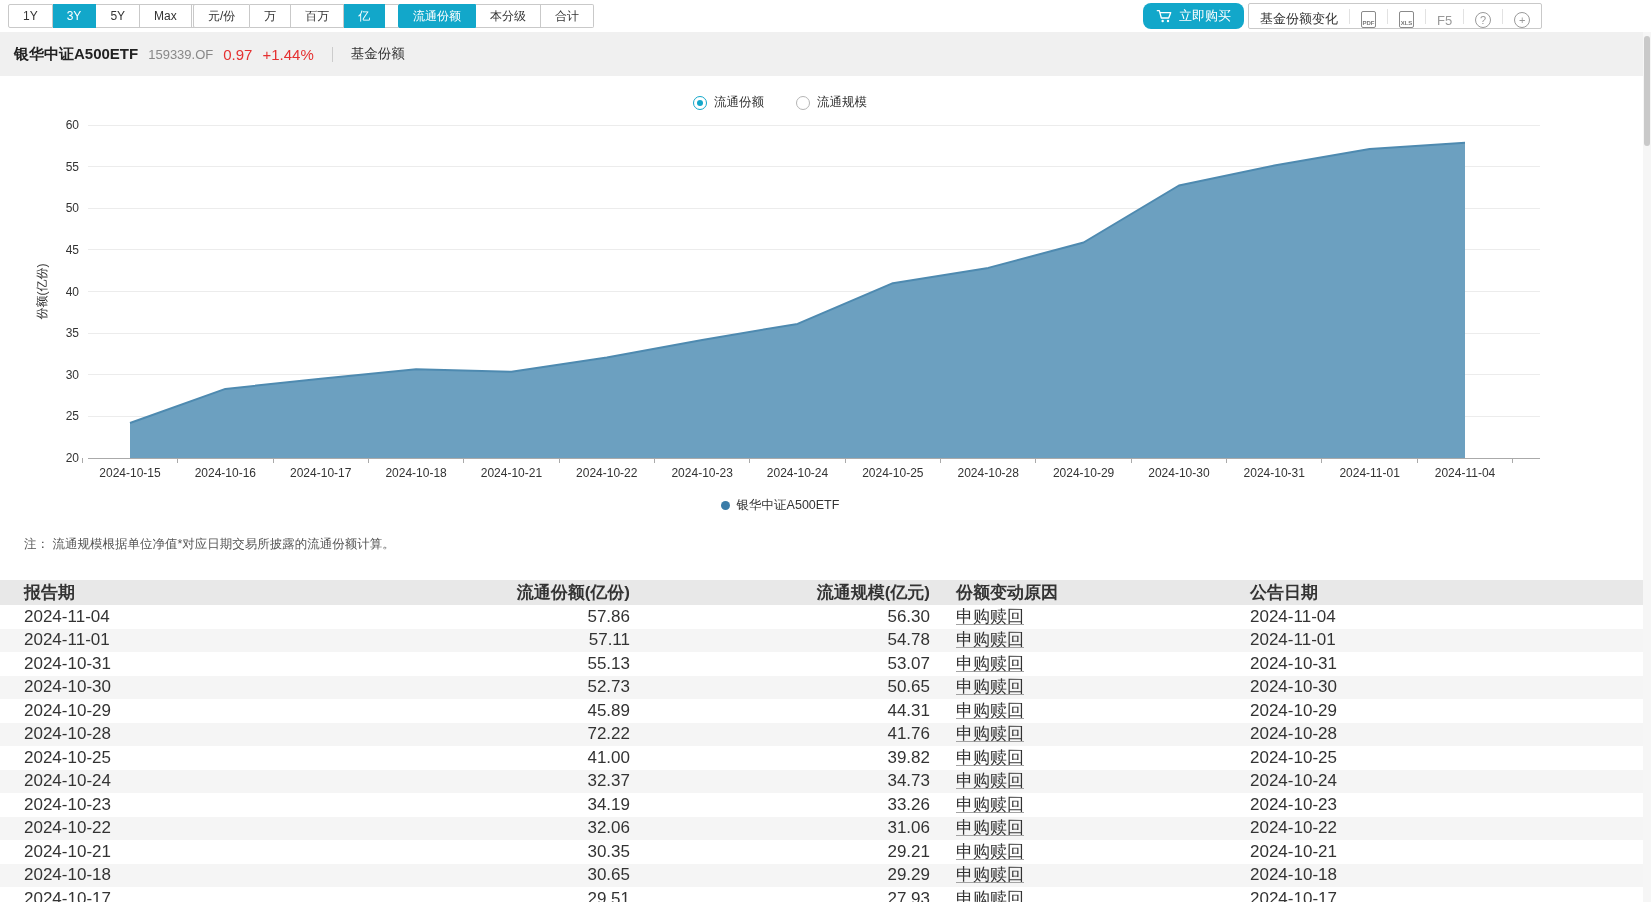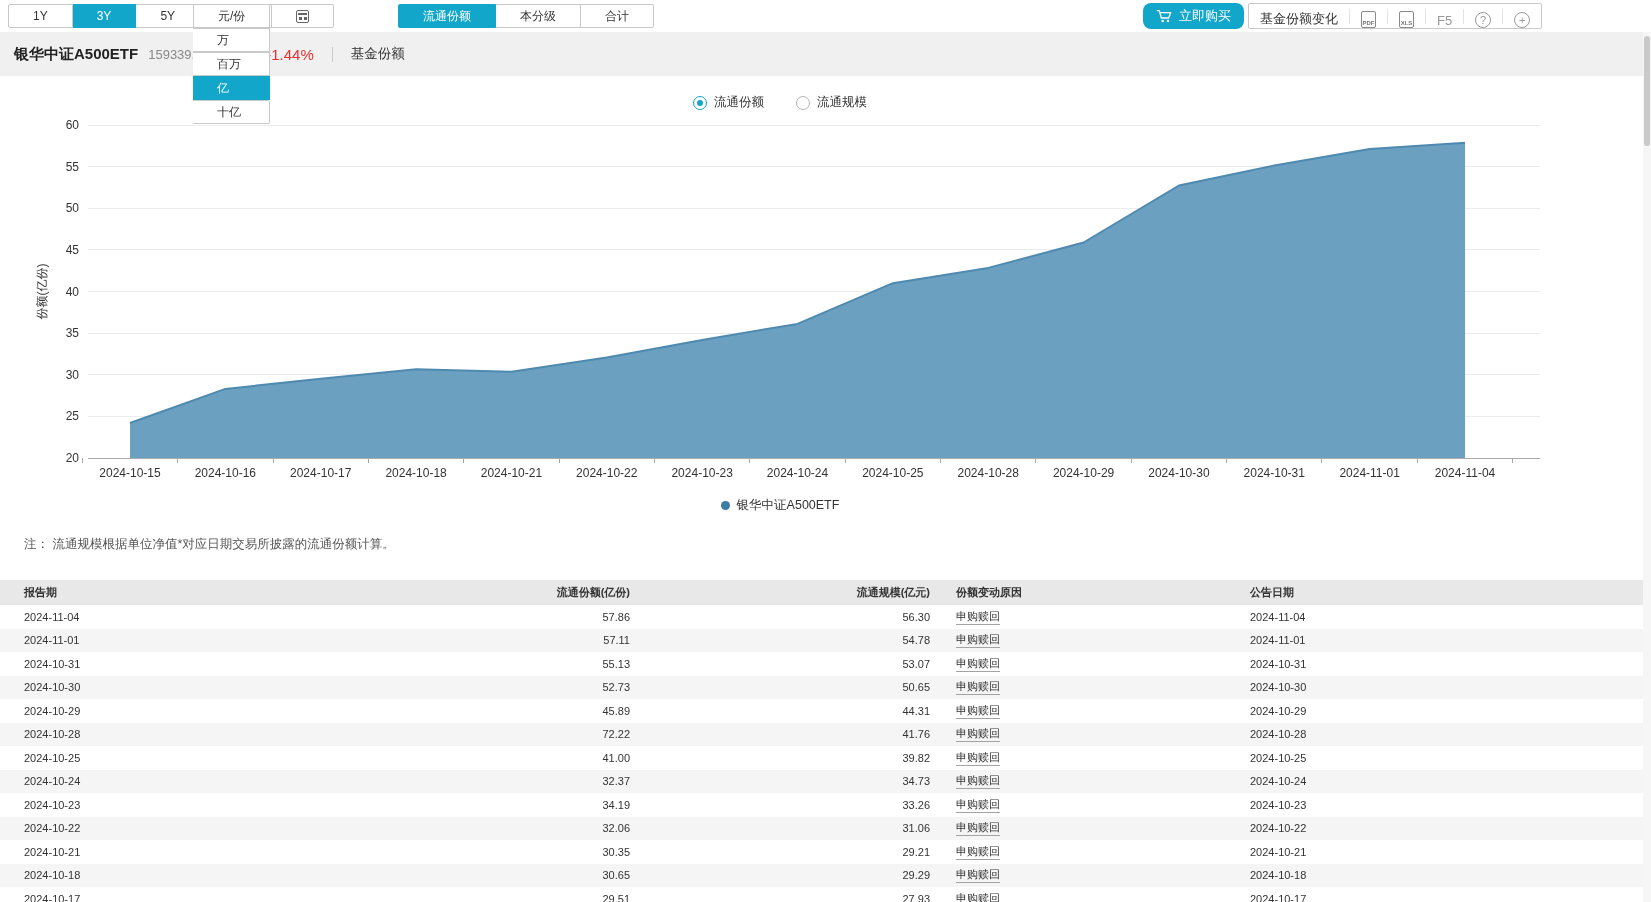--- a/index.html
+++ b/index.html
@@ -2,21 +2,21 @@
 <html><head>
 <meta charset="utf-8">
 <style>
   * { margin:0; padding:0; box-sizing:border-box; }
   html,body { width:1651px; height:902px; overflow:hidden; background:#fff;
     font-family:"Liberation Sans","DejaVu Sans",sans-serif; position:relative; }
 
   
   .toolbar{position:absolute;top:0;left:0;width:1651px;height:32px;background:#fff;z-index:5;}
   .btn-group{position:absolute;top:4px;display:flex;}
-  .btn{height:24px;display:flex;align-items:center;padding:0 24px;border:1px solid #c9c9c9;
+  .btn{height:24px;display:flex;align-items:center;padding:0 14px;border:1px solid #c9c9c9;
        border-left:none;background:#fff;font-size:12px;color:#333;cursor:pointer;white-space:nowrap;}
   .btn:first-child{border-left:1px solid #c9c9c9;border-radius:2px 0 0 2px;}
   .btn:last-child{border-radius:0 2px 2px 0;}
   .btn.active{background:#12a7ca;border-color:#12a7ca;color:#fff;}
   .cal-icon{width:13px;height:13px;border:1px solid #666;border-radius:2px;position:relative;display:inline-block;}
   .cal-icon::before{content:'';position:absolute;left:1px;right:1px;top:2px;height:2px;background:#666;}
   .cal-icon::after{content:'';position:absolute;left:2px;bottom:2px;width:3px;height:3px;background:#666;box-shadow:5px 0 0 #666;}
   .buy-btn{position:absolute;left:1143px;top:3px;height:26px;background:#12a7ca;border:none;border-radius:8px;
        color:#fff;font-size:13px;display:flex;align-items:center;gap:7px;padding:0 13px;cursor:pointer;}
   .right-group{position:absolute;left:1248px;top:3px;height:26px;border:1px solid #c9c9c9;border-radius:2px;
@@ -47,21 +47,21 @@
   .rdot.sel::after{content:'';position:absolute;left:3px;top:3px;width:6px;height:6px;border-radius:50%;background:#12a7ca;}
   .chart-canvas{position:absolute;top:39px;left:0;}
   .legend{position:absolute;top:421px;left:0;width:1560px;display:flex;justify-content:center;align-items:center;
        gap:7px;font-size:12.5px;color:#333;}
   .legend-dot{width:9px;height:9px;border-radius:50%;background:#3a7ca8;}
   .note{position:absolute;top:460px;left:24px;font-size:12.5px;color:#555;}
 
   
   .table{position:absolute;top:580px;left:0;width:1651px;}
   .trow{display:grid;grid-template-columns:476px 154px 300px 314px auto;align-items:center;
-       height:23.5px;font-size:11px;color:#333;}
+       height:23.5px;font-size:17px;color:#333;}
   .thead{height:25px;background:#e8e8e8;font-weight:bold;}
   .trow.odd{background:#f5f5f5;}
   .c0{padding-left:24px;}
   .c1,.c2{text-align:right;}
   .c3{padding-left:26px;}
   .c4{padding-left:6px;}
   .reason-link{display:inline-block;border-bottom:1px solid #a3a3a3;cursor:pointer;line-height:15px;}
 
   
   .sb-track{position:absolute;right:0;top:32px;width:8px;height:870px;background:#f6f6f6;}
@@ -77,21 +77,21 @@
   <div class="btn-group" style="left:8px;">
     <button class="btn">1Y</button>
     <button class="btn active">3Y</button>
     <button class="btn">5Y</button>
     <button class="btn">Max</button>
     <button class="btn">
         <span class="cal-icon"></span>
       </button>
   </div>
 
-  <div class="btn-group" style="left:193px;flex-direction:column;">
+  <div class="btn-group" style="left:193px;">
     <button class="btn">元/份</button>
     <button class="btn">万</button>
     <button class="btn">百万</button>
     <button class="btn active">亿</button>
     <button class="btn">十亿</button>
   </div>
 
   <div class="btn-group" style="left:398px;">
     <button class="btn active">流通份额</button>
     <button class="btn">本分级</button>

